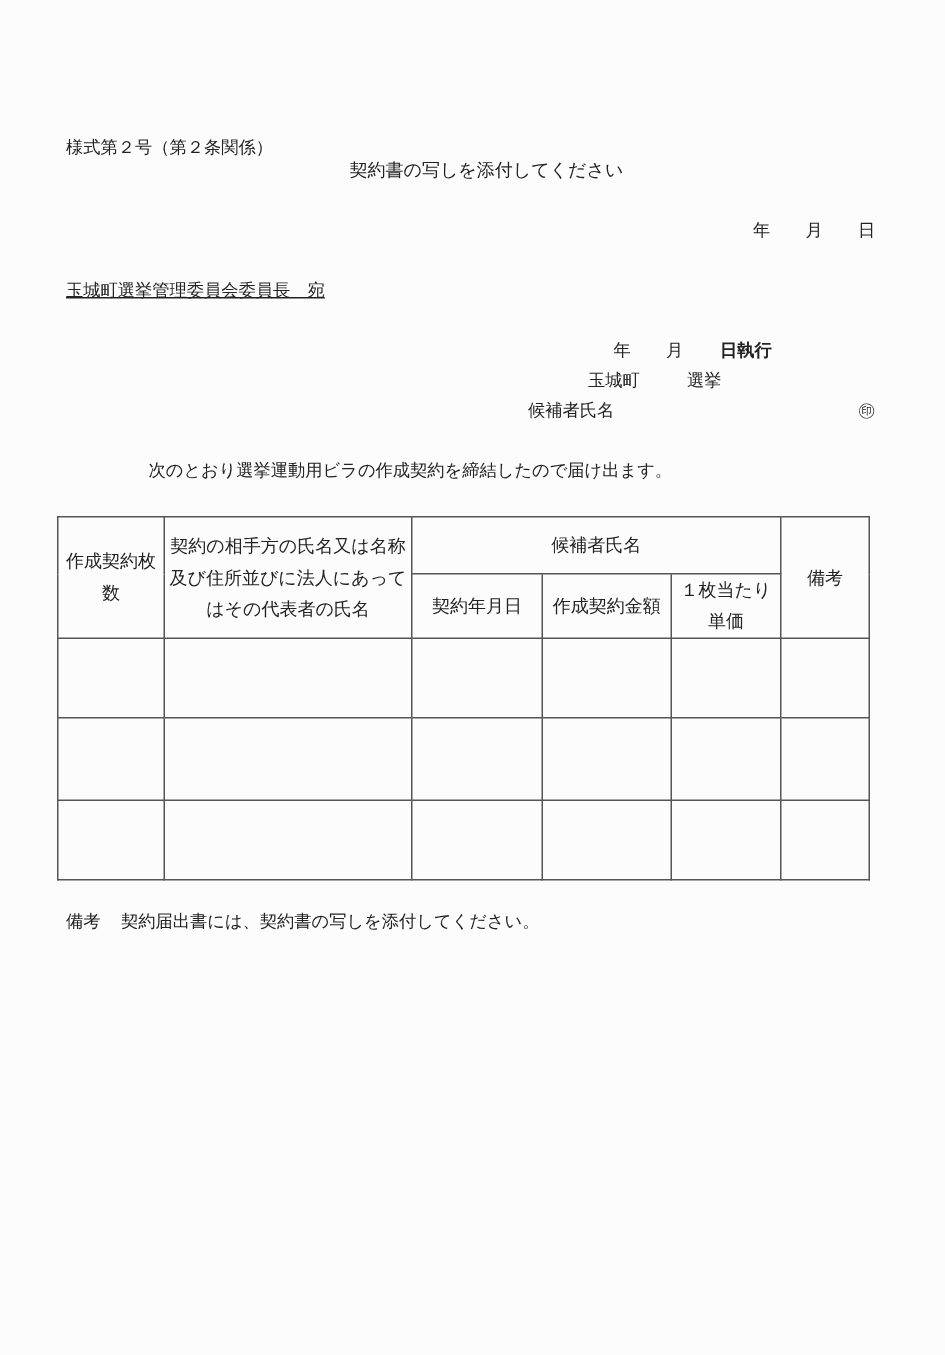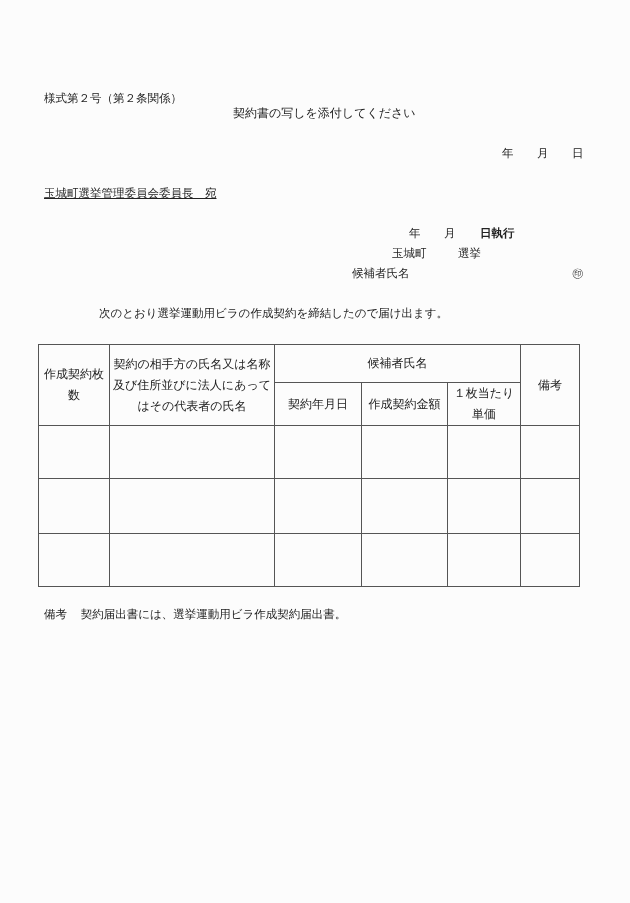--- a/index.html
+++ b/index.html
@@ -93,14 +93,14 @@
     <td></td>
     <td></td>
     <td></td>
     <td></td>
   </tr>
 </tbody>
   </table>
 
 <div class="abs" style="left:44px; top:609px;">
   <span>備考</span>
-  <span style="margin-left:10px;">契約届出書には、選挙運動用ビラ作成契約届出書。</span>
+  <span style="margin-left:10px;">契約届出書には、契約書の写しを添付してください。</span>
 </div>
 
 </body></html>

